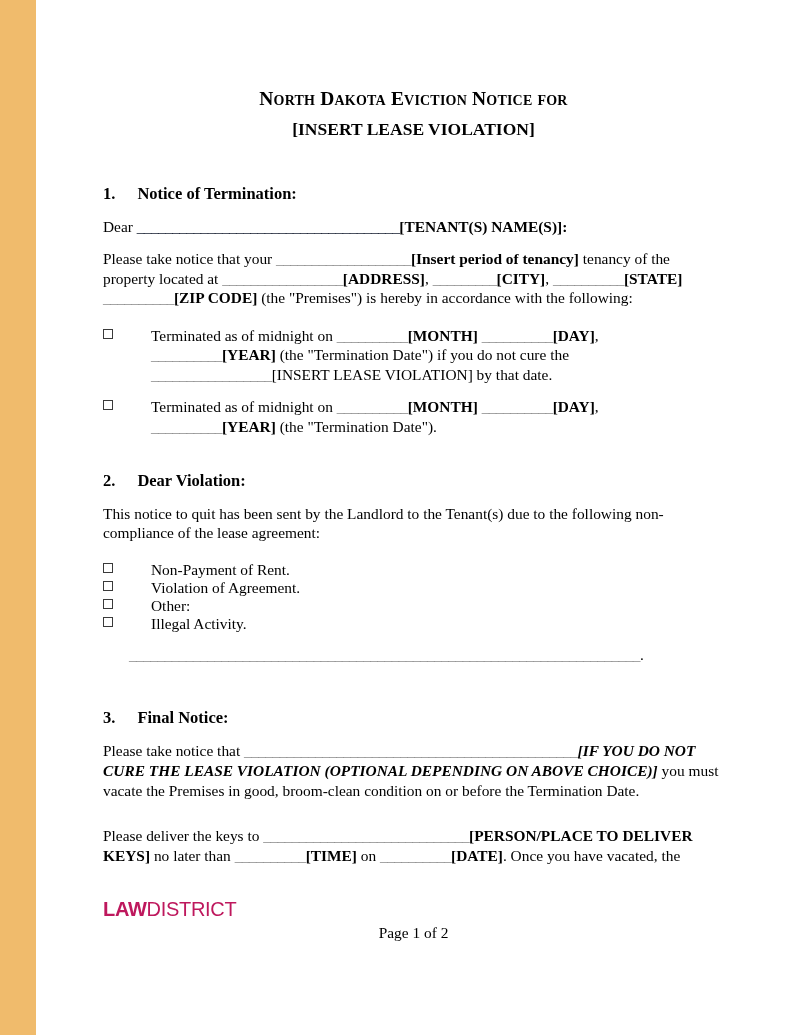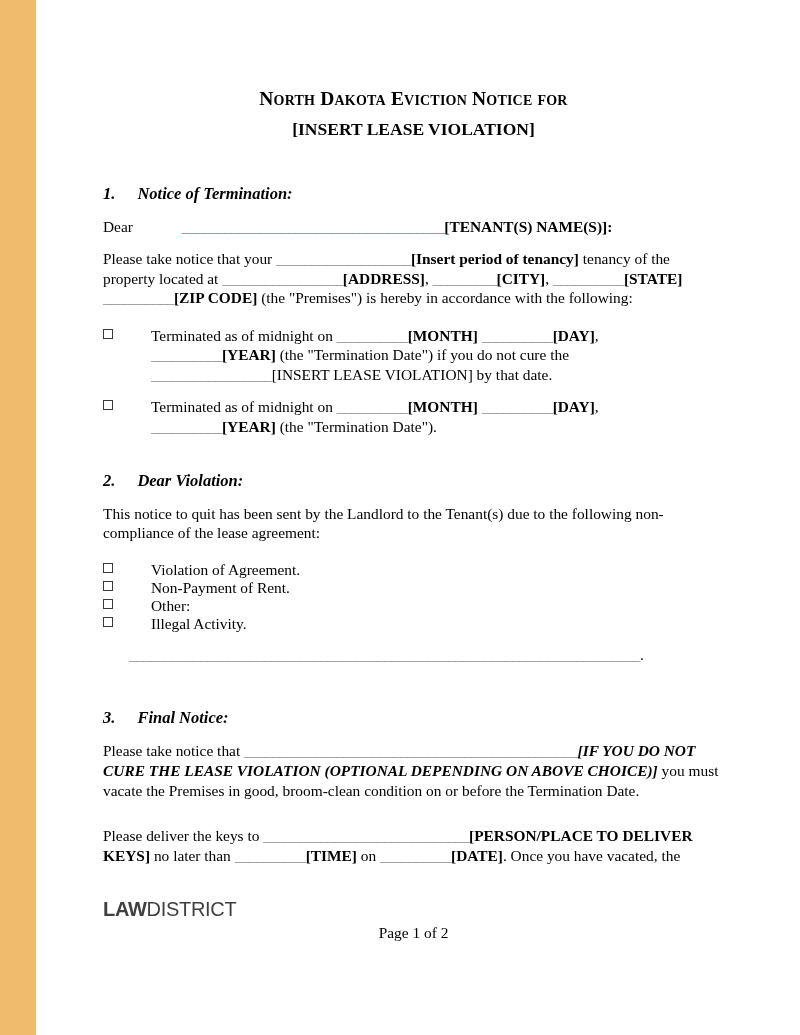--- a/index.html
+++ b/index.html
@@ -65,21 +65,20 @@
     margin-top: 9px;
   }
 
   
   .section-heading {
     font-weight: bold;
     font-size: 16.5px;
     margin: 0;
     padding: 0;
     white-space: pre;
-    font-style: italic;
   }
   .sec-num { display: inline; }
   .sec-gap { display: inline-block; width: 22px; }
 
   
   .para {
     font-size: 15.4px;
     line-height: 1.27;
     margin: 0;
     text-align: left;
@@ -137,21 +136,21 @@
     left: 0;
     top: 898px;
     width: 621px;
     height: 60px;
   }
   #brand-logo {
     position: absolute;
     left: 0; top: 0;
     font-family: "Liberation Sans", "DejaVu Sans", sans-serif;
     font-size: 20px;
-    color: #404040;
+    color: #be185d;
     letter-spacing: -0.3px;
   }
   #brand-logo .law { font-weight: bold; }
   #brand-logo .district { font-weight: normal; }
   #page-number {
     position: absolute;
     left: 0; top: 26px;
     width: 621px;
     text-align: center;
     font-size: 15.4px;
@@ -175,21 +174,21 @@
       <span class="title-line2">[INSERT LEASE VIOLATION]</span>
     </div>
 
     <div class="sp-l"></div>
     <div class="sp-m"></div>
 
     <div class="section-heading"><span class="sec-num">1.</span><span class="sec-gap"></span><span>Notice of Termination:</span></div>
 
     <div class="sp-s"></div>
 
-    <div class="para"><span>Dear</span> <span class="blank" style="color: #ec4899; margin-left: 45px;">_____________________________________</span><b>[TENANT(S) NAME(S)]:</b></div>
+    <div class="para"><span>Dear</span> <span class="blank" style="color: #0f172a;">_____________________________________</span><b>[TENANT(S) NAME(S)]:</b></div>
 
     <div class="sp-s"></div>
 
     <div class="para"><span>Please take notice that your</span> <span class="blank" style="color: rgb(138, 138, 138);">___________________</span><b>[Insert period of tenancy]</b><span> tenancy of the property located at </span><span class="blank" style="color: rgb(138, 138, 138);">_________________</span><b>[ADDRESS]</b><span>, </span><span class="blank" style="color: rgb(138, 138, 138);">_________</span><b>[CITY]</b><span>, </span><span class="blank" style="color: rgb(138, 138, 138);">__________</span><b>[STATE]</b> <span class="blank" style="color: rgb(138, 138, 138);">__________</span><b>[ZIP CODE]</b><span> (the "Premises") is hereby in accordance with the following:</span></div>
 
     <div class="sp-m"></div>
 
     <div class="cb-row">
       <div class="cb-col">
           <span class="checkbox"></span>
@@ -218,28 +217,28 @@
     <div class="para">This notice to quit has been sent by the Landlord to the Tenant(s) due to the following non-compliance of the lease agreement:</div>
 
     <div class="sp-m"></div>
 
     <div class="cb-list">
       <div class="cb-row">
         <div class="cb-col">
             <span class="checkbox"></span>
           </div>
         <div class="cb-gap"></div>
+        <div class="cb-text">Non-Payment of Rent.</div>
+      </div>
+      <div class="cb-row">
+        <div class="cb-col">
+            <span class="checkbox"></span>
+          </div>
+        <div class="cb-gap"></div>
         <div class="cb-text">Violation of Agreement.</div>
-      </div>
-      <div class="cb-row">
-        <div class="cb-col">
-            <span class="checkbox"></span>
-          </div>
-        <div class="cb-gap"></div>
-        <div class="cb-text">Non-Payment of Rent.</div>
       </div>
       <div class="cb-row">
         <div class="cb-col">
             <span class="checkbox"></span>
           </div>
         <div class="cb-gap"></div>
         <div class="cb-text">Other:</div>
       </div>
       <div class="cb-row">
         <div class="cb-col">

